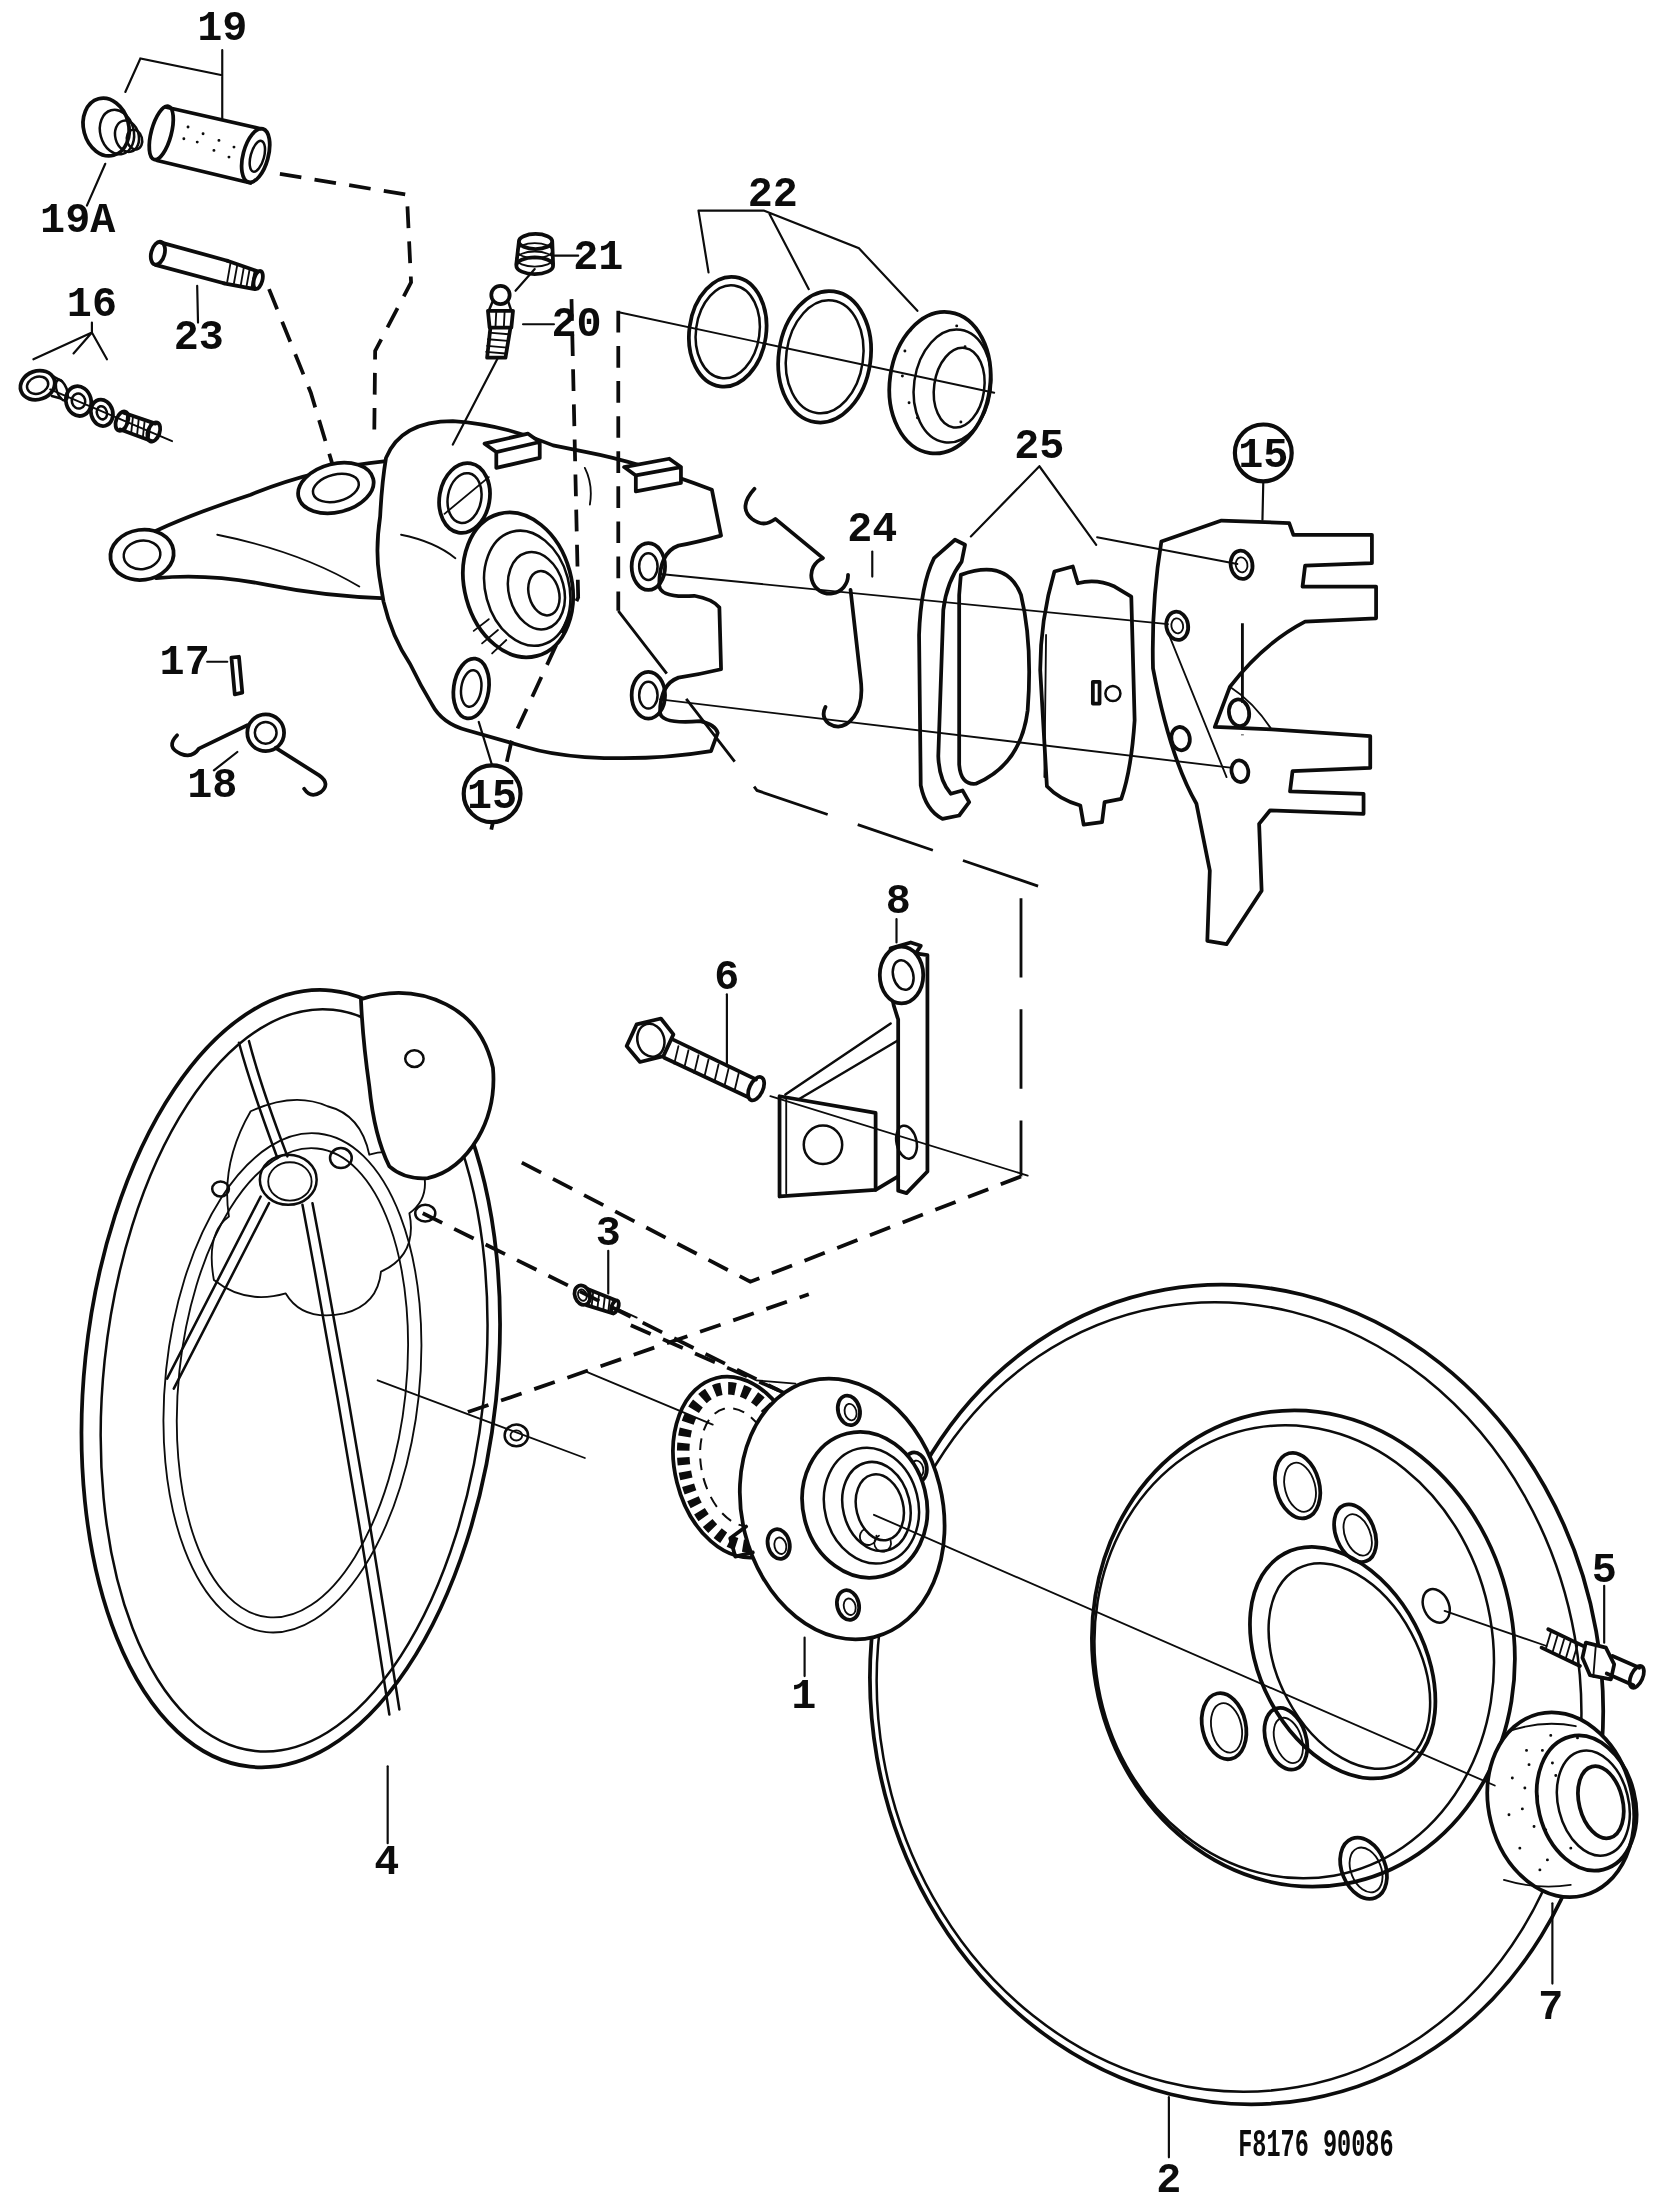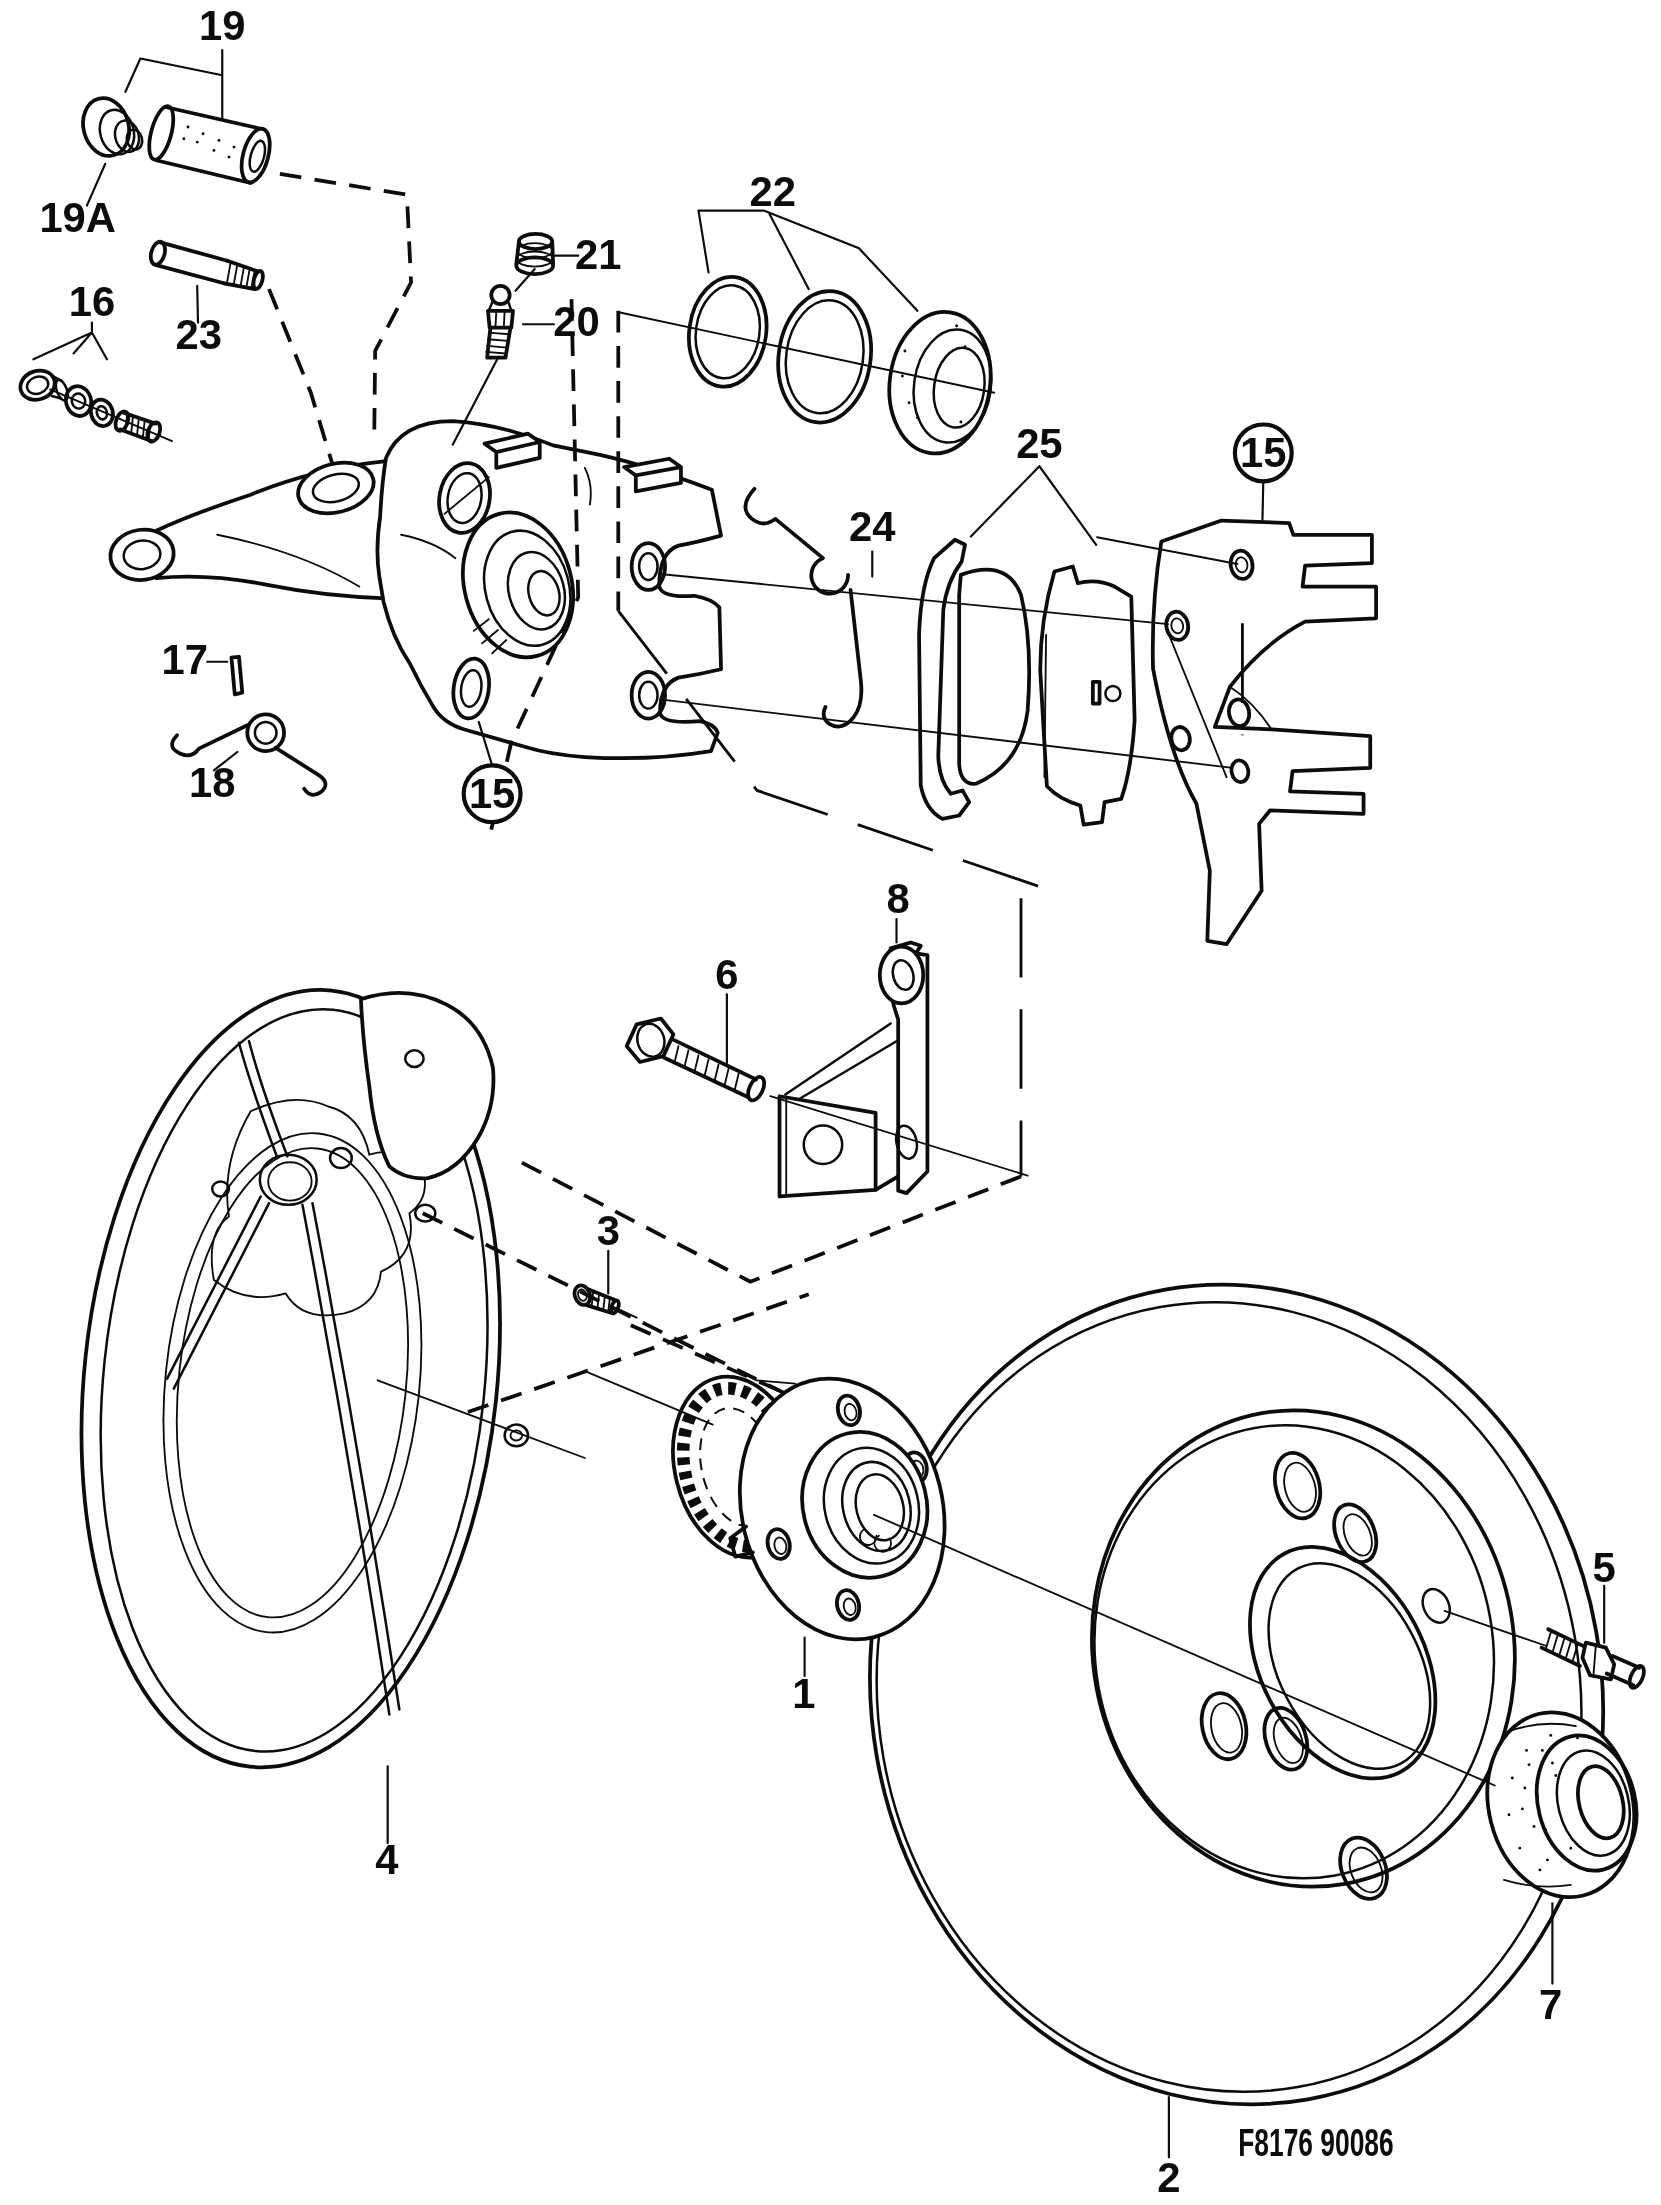--- a/index.html
+++ b/index.html
@@ -1,17 +1,17 @@
 <!DOCTYPE html>
 <html style="font-size:13.4px"><head>
 <meta charset="utf-8">
 <style>
   html,body{margin:0;padding:0;background:#ffffff;}
   .page{position:relative;width:1661px;height:2205px;background:#fff;overflow:hidden;
-        font-family:Liberation Sans, sans-serif;}
+        font-family:Liberation Mono, monospace;}
   svg{position:absolute;left:0;top:0;}
   .ol{fill:none;stroke:#0c0c0c;stroke-width:4.5;stroke-linecap:round;stroke-linejoin:round;}
   .wol{fill:#ffffff;stroke:#0c0c0c;stroke-width:4.5;stroke-linecap:round;stroke-linejoin:round;}
   .md{fill:none;stroke:#0c0c0c;stroke-width:3;stroke-linecap:round;stroke-linejoin:round;}
   .tn{fill:none;stroke:#0c0c0c;stroke-width:2.2;stroke-linecap:round;stroke-linejoin:round;}
   .ld{fill:none;stroke:#0c0c0c;stroke-width:2.6;stroke-linecap:round;}
   .dash{fill:none;stroke:#0c0c0c;stroke-width:4.5;stroke-dasharray:26 16;stroke-linecap:butt;}
   .dashlong{fill:none;stroke:#0c0c0c;stroke-width:3.4;stroke-dasharray:95 38;}
   .dashthin{fill:none;stroke:#0c0c0c;stroke-width:2.4;stroke-dasharray:14 10;}
   .teeth{fill:none;stroke:#0c0c0c;stroke-width:15;stroke-dasharray:9 8;}

